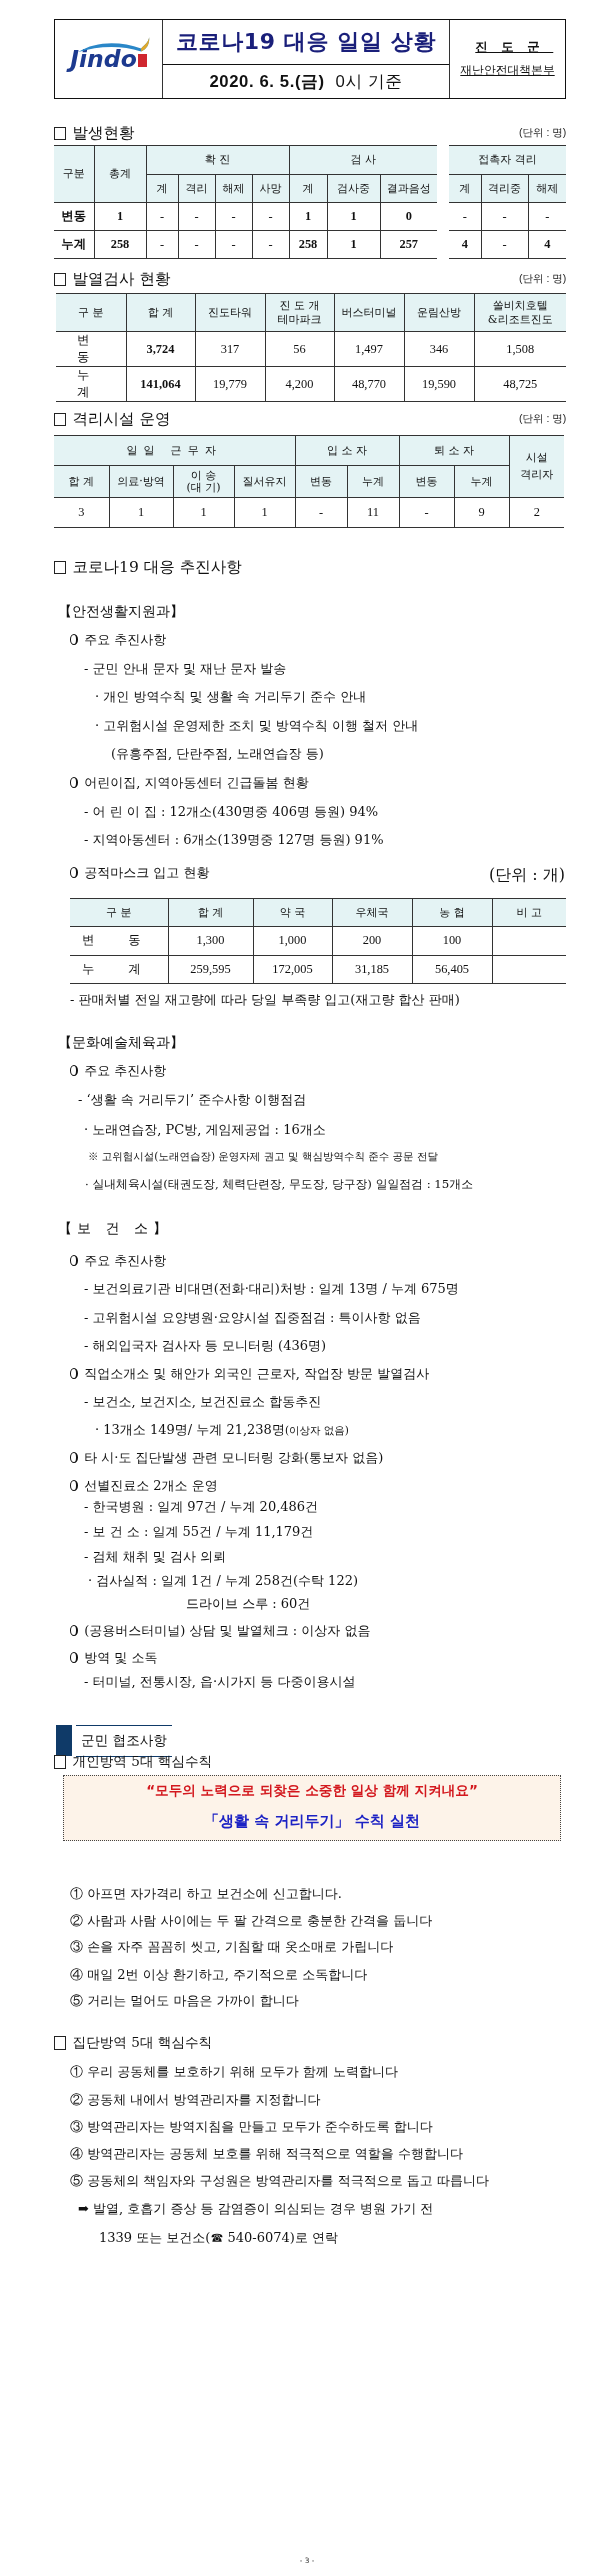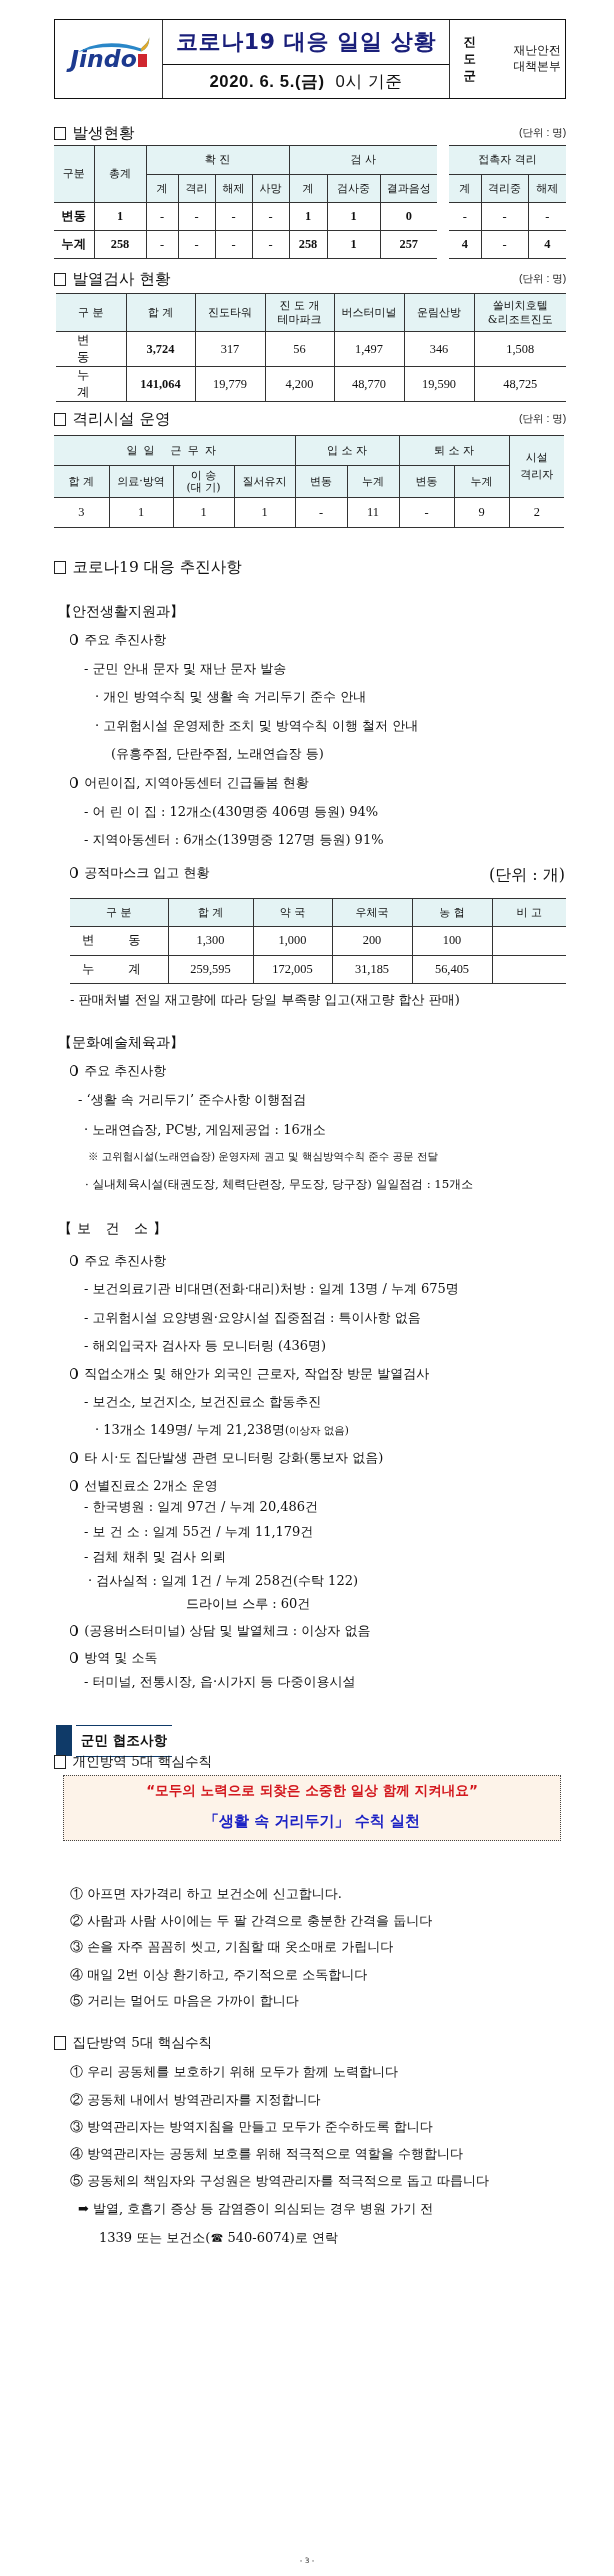--- a/index.html
+++ b/index.html
@@ -9,21 +9,21 @@
 
   
   .hdr { left: 54px; top: 19px; width: 512px; height: 80px; border: 1.9px solid #111; display: flex; }
   .hdr .logo { width: 108px; border-right: 0.6px solid #333; display: flex; align-items: center; justify-content: center; }
   .hdr .mid { width: 287px; border-right: 0.6px solid #333; display: flex; flex-direction: column; }
   .hdr .mid .t1 { height: 45px; border-bottom: 1.2px solid #111; display: flex; align-items: center; justify-content: center;
      font-family: "DejaVu Sans", sans-serif; font-weight: bold; font-size: 22px; color: #1a1f7a; letter-spacing: 0.6px; }
   .hdr .mid .t2 { flex: 1; display: flex; align-items: center; justify-content: center;
      font-family: "Liberation Sans", sans-serif; font-size: 16.7px; font-weight: bold; letter-spacing: 0.6px; }
   .hdr .mid .t2 .light { font-weight: normal; margin-left: 11px; }
-  .hdr .right { flex: 1; display: flex; flex-direction: row; align-items: center; justify-content: center; gap: 7.4px; }
+  .hdr .right { flex: 1; display: flex; flex-direction: column; align-items: center; justify-content: center; gap: 7.4px; text-decoration: underline; }
   .hdr .right .r1 { font-family: "DejaVu Sans", sans-serif; font-weight: bold; font-size: 12.4px; letter-spacing: 13.6px; margin-left: 13.6px; }
   .hdr .right .r2 { font-size: 11.8px; }
   .logo-text { font-family: "DejaVu Sans", sans-serif; font-style: italic; font-weight: bold; font-size: 23.5px; color: #1d3a8f; position: relative; }
   .logo-wave { position: absolute; left: 6.2px; top: -8.7px; }
   .logo-badge { display: inline-block; width: 8.7px; height: 13.6px; background: #d0272f; vertical-align: middle; margin-left: 1.2px; }
 
   
   .sec { font-size: 15.5px; display: flex; align-items: center; gap: 6.2px; }
   .sq { display: inline-block; width: 12.4px; height: 13.6px; border: 0.9px solid #222; }
   .unit { font-size: 10.5px; font-family: "Liberation Sans", sans-serif; color: #222; }
@@ -289,21 +289,21 @@
 <div class="line" style="left:84px; top:1498px;">- 한국병원 : 일계 97건 / 누계 20,486건</div>
 <div class="line" style="left:84px; top:1523px;">- 보 건 소 : 일계 55건 / 누계 11,179건</div>
 <div class="line" style="left:84px; top:1548px;">- 검체 채취 및 검사 의뢰</div>
 <div class="line" style="left:88px; top:1572px;">· 검사실적 : 일계 1건 / 누계 258건(수탁 122)</div>
 <div class="line" style="left:186px; top:1595px;">드라이브 스루 : 60건</div>
 <div class="line" style="left:70px; top:1622px;"><span class="circle"></span><span>(공용버스터미널) 상담 및 발열체크 : 이상자 없음</span></div>
 <div class="line" style="left:70px; top:1649px;"><span class="circle"></span><span>방역 및 소독</span></div>
 <div class="line" style="left:84px; top:1673px;">- 터미널, 전통시장, 읍·시가지 등 다중이용시설</div>
 
 <div class="abs" style="left:56px; top:1725px; width:15.5px; height:31px; background:#0f3a68;"></div>
-<div class="abs" style="left:76px; top:1725px; width:96px; height:32px; border-top:1.9px solid #0f3a68; border-bottom:1.9px solid #0f3a68; display:flex; align-items:center; justify-content:center; font-family:'DejaVu Sans', sans-serif; font-weight:bold; font-size:13.6px;">군민 협조사항</div>
+<div class="abs" style="left:76px; top:1725px; width:96px; height:32px; border-top:1.9px solid #0f3a68; border-bottom:1.9px solid #0f3a68; display:flex; align-items:center; justify-content:center; font-family:'DejaVu Sans', sans-serif; font-weight:normal; font-size:13.6px;">군민 협조사항</div>
 
 <div class="abs" style="left:63px; top:1775px; width:498px; height:66px; background:#fdf3e9; border:0.9px dotted #444;">
   <div style="position:absolute; left:0; right:0; top:36px; text-align:center; font-family:'DejaVu Sans', sans-serif; font-weight:bold; font-size:15px; color:#1c22c4;">「생활 속 거리두기」 수칙 실천</div>
   <div style="position:absolute; left:0; right:0; top:6.2px; text-align:center; font-family:'DejaVu Sans', sans-serif; font-weight:bold; font-size:13.6px; color:#d3181e;">“모두의 노력으로 되찾은 소중한 일상 함께 지켜내요”</div>
 </div>
 
 <div class="abs sec" style="left:54px; top:1753px; font-size:13.6px;">
   <span class="sq"></span>
   <span>개인방역 5대 핵심수칙</span>
 </div>

